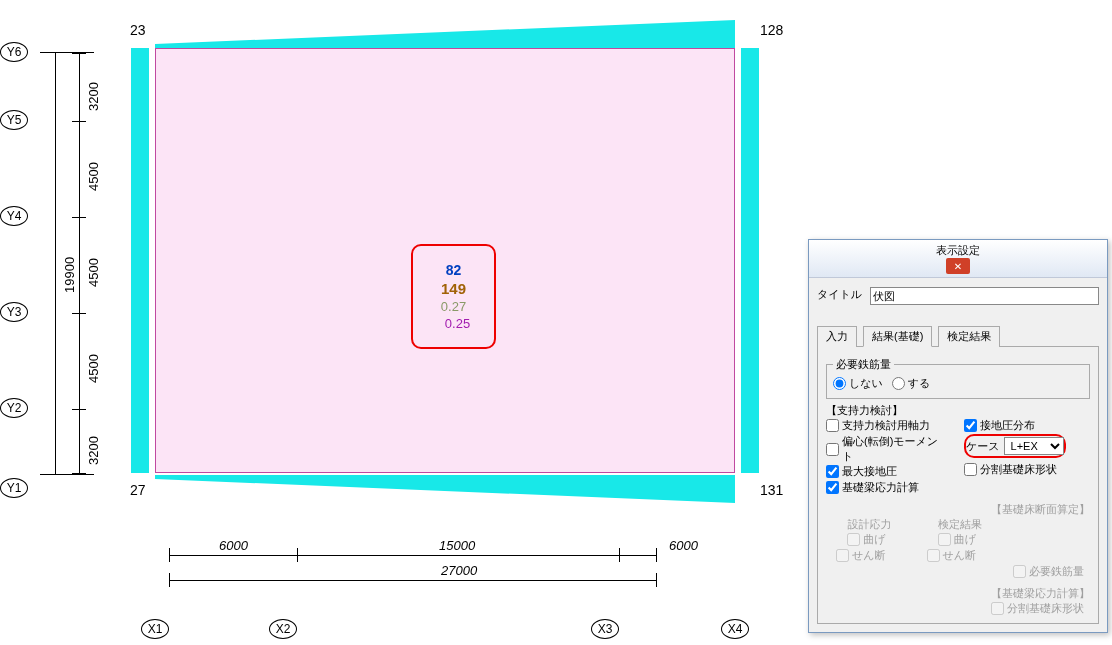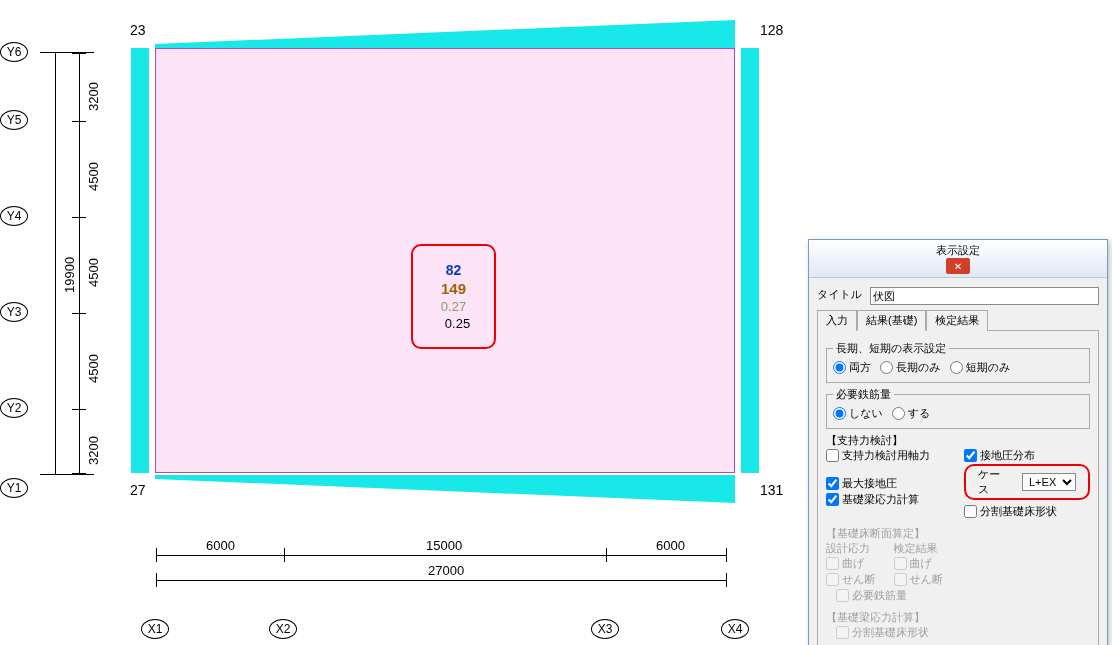--- a/index.html
+++ b/index.html
@@ -17,47 +17,47 @@
 .vdim .line { position: absolute; left: 15px; top: 0; bottom: 0; width: 1px; background: #000; }
 .vdim .tick { position: absolute; left: 8px; right: 8px; height: 1px; background: #000; }
 .vdim .num { position: absolute; left: 22px; transform: rotate(-90deg); transform-origin: left top; font-size: 13px; white-space: nowrap; }
 
 
 .plan { position: absolute; left: 155px; top: 48px; width: 580px; height: 425px; background: #fce4f6; border: 1px solid #c048a0; }
 .plan .redbox { position: absolute; left: 255px; top: 195px; width: 85px; height: 105px; border: 2px solid #e00; border-radius: 10px; display: flex; flex-direction: column; align-items: center; justify-content: center; gap: 2px; }
 .plan .n1 { color: #0040c0; font-weight: bold; font-size: 14px; }
 .plan .n2 { color: #a16207; font-weight: bold; font-size: 15px; }
 .plan .n3 { color: #8a9a68; font-size: 13px; }
-.plan .n4 { color: #000000; font-size: 13px; margin-left: 8px; }
+.plan .n4 { color: #a21caf; font-size: 13px; margin-left: 8px; }
 
 .tri { position: absolute; background: #18e8e8; }
 .corner { position: absolute; font-size: 14px; }
 
 
-.hdim { position: absolute; left: 156px; width: 571px; }
+.hdim { position: absolute; left: 169px; width: 488px; font-style: italic; }
 .hdim .line { position: absolute; top: 15px; left: 0; right: 0; height: 1px; background: #000; }
 .hdim .tick { position: absolute; width: 1px; top: 8px; bottom: 8px; background: #000; }
 .hdim .num { position: absolute; top: -2px; font-size: 13px; }
 
 
 .dlg { position: absolute; left: 808px; top: 239px; width: 300px; border: 1px solid #7a9ac0; background: #f0f0f0; box-shadow: 2px 2px 6px rgba(0,0,0,.25); font-size: 11px; }
 .dlg .titlebar { display: flex; align-items: center; justify-content: space-between; background: linear-gradient(#fff,#e0e8f4); padding: 3px 6px; border-bottom: 1px solid #c0c8d8; flex-direction: column; }
 .dlg .closebtn { width: 24px; height: 16px; background: #d04028; color: #fff; display: flex; align-items: center; justify-content: center; border-radius: 2px; font-size: 10px; cursor: pointer; }
 .dlg .body { padding: 6px 8px 8px; }
 .dlg .row { display: flex; align-items: flex-start; gap: 8px; margin: 3px 0; }
 .dlg input[type=text], .dlg select { border: 1px solid #888; background: #fff; font-size: 11px; padding: 1px 2px; height: 18px; }
-.dlg .tabs { display: flex; gap: 0; margin-top: 4px; }
+.dlg .tabs { display: flex; gap: 6px; margin-top: 20px; }
 .dlg .tab { padding: 2px 8px; border: 1px solid #aaa; border-bottom: none; background: #f0f0f0; cursor: pointer; position: relative; top: 1px; }
 .dlg .tab.active { background: #f0f0f0; border-bottom: 1px solid #f0f0f0; z-index: 2; }
 .dlg .tabpanel { border: 1px solid #aaa; padding: 6px 8px; background: #f0f0f0; }
 .dlg fieldset { border: 1px solid #aaa; padding: 4px 6px 6px; margin: 4px 0; }
 .dlg fieldset legend { padding: 0 3px; }
 .dlg label { display: inline-flex; align-items: center; gap: 3px; margin-right: 6px; }
-.dlg .disabled, .dlg .disabled * { color: #a0a0a0; }
-.dlg .highlighted { border: 2px solid #e00; border-radius: 10px; padding: 1px 12px; display: inline-flex; align-items: center; gap: 16px; }
+.dlg .disabled, .dlg .disabled * { color: #a0a0a0; text-align: right; }
+.dlg .highlighted { border: 2px solid #e00; border-radius: 10px; padding: 1px 0; display: inline-flex; align-items: center; gap: 4px; }
 </style>
 </head>
 <body>
 
 <div class="canvas">
 
   <div class="ylabel" style="top:42px">Y6</div>
   <div class="ylabel" style="top:110px">Y5</div>
   <div class="ylabel" style="top:206px">Y4</div>
   <div class="ylabel" style="top:302px">Y3</div>
@@ -141,55 +141,43 @@
       <span>タイトル</span>
       <input type="text" style="flex: 1 1 0%;" value="伏図">
     </div>
     <div class="tabs">
       <div class="tab">入力</div>
       <div class="tab active">結果(基礎)</div>
       <div class="tab">検定結果</div>
     </div>
     <div class="tabpanel">
       <fieldset>
-        <legend>長期、短期の表示設定</legend>
-        <label>
-            <input type="radio" name="period" checked="" style="">
-            <span>両方</span>
-          </label>
-        <label>
-            <input type="radio" name="period" style="">
-            <span>長期のみ</span>
-          </label>
-        <label>
-            <input type="radio" name="period" style="">
-            <span>短期のみ</span>
-          </label>
-      </fieldset>
-      <fieldset>
         <legend>必要鉄筋量</legend>
         <label>
             <input type="radio" name="cdisp" checked="" style="">
             <span>しない</span>
           </label>
         <label>
             <input type="radio" name="cdisp" style="">
             <span>する</span>
           </label>
       </fieldset>
 
       <div>
         <div>【支持力検討】</div>
         <div style="display:flex;gap:12px">
           <div style="flex:1">
             <label>
                 <input type="checkbox" style="">
                 <span>支持力検討用軸力</span>
               </label><br>
-            <br>
+            <label>
+                <input type="checkbox" style="">
+                <span>偏心(転倒)モーメント</span>
+              </label><br>
             <label>
                 <input type="checkbox" checked="" style="">
                 <span>最大接地圧</span>
               </label><br>
             <label>
                 <input type="checkbox" checked="" style="">
                 <span>基礎梁応力計算</span>
               </label>
           </div>
           <div style="flex:1">
@@ -204,21 +192,21 @@
             <label style="margin-top:4px">
                 <input type="checkbox" style="">
                 <span>分割基礎床形状</span>
               </label>
           </div>
         </div>
       </div>
 
       <div class="disabled" style="margin-top:6px">
         <div>【基礎床断面算定】</div>
-        <div style="display:flex;gap:12px;">
+        <div style="display:flex;gap:35px;margin-left:10px">
           <div>
             <div>設計応力</div>
             <label>
                 <input type="checkbox" disabled="" style="">
                 <span>曲げ</span>
               </label><br>
             <label>
                 <input type="checkbox" disabled="" style="">
                 <span>せん断</span>
               </label>

